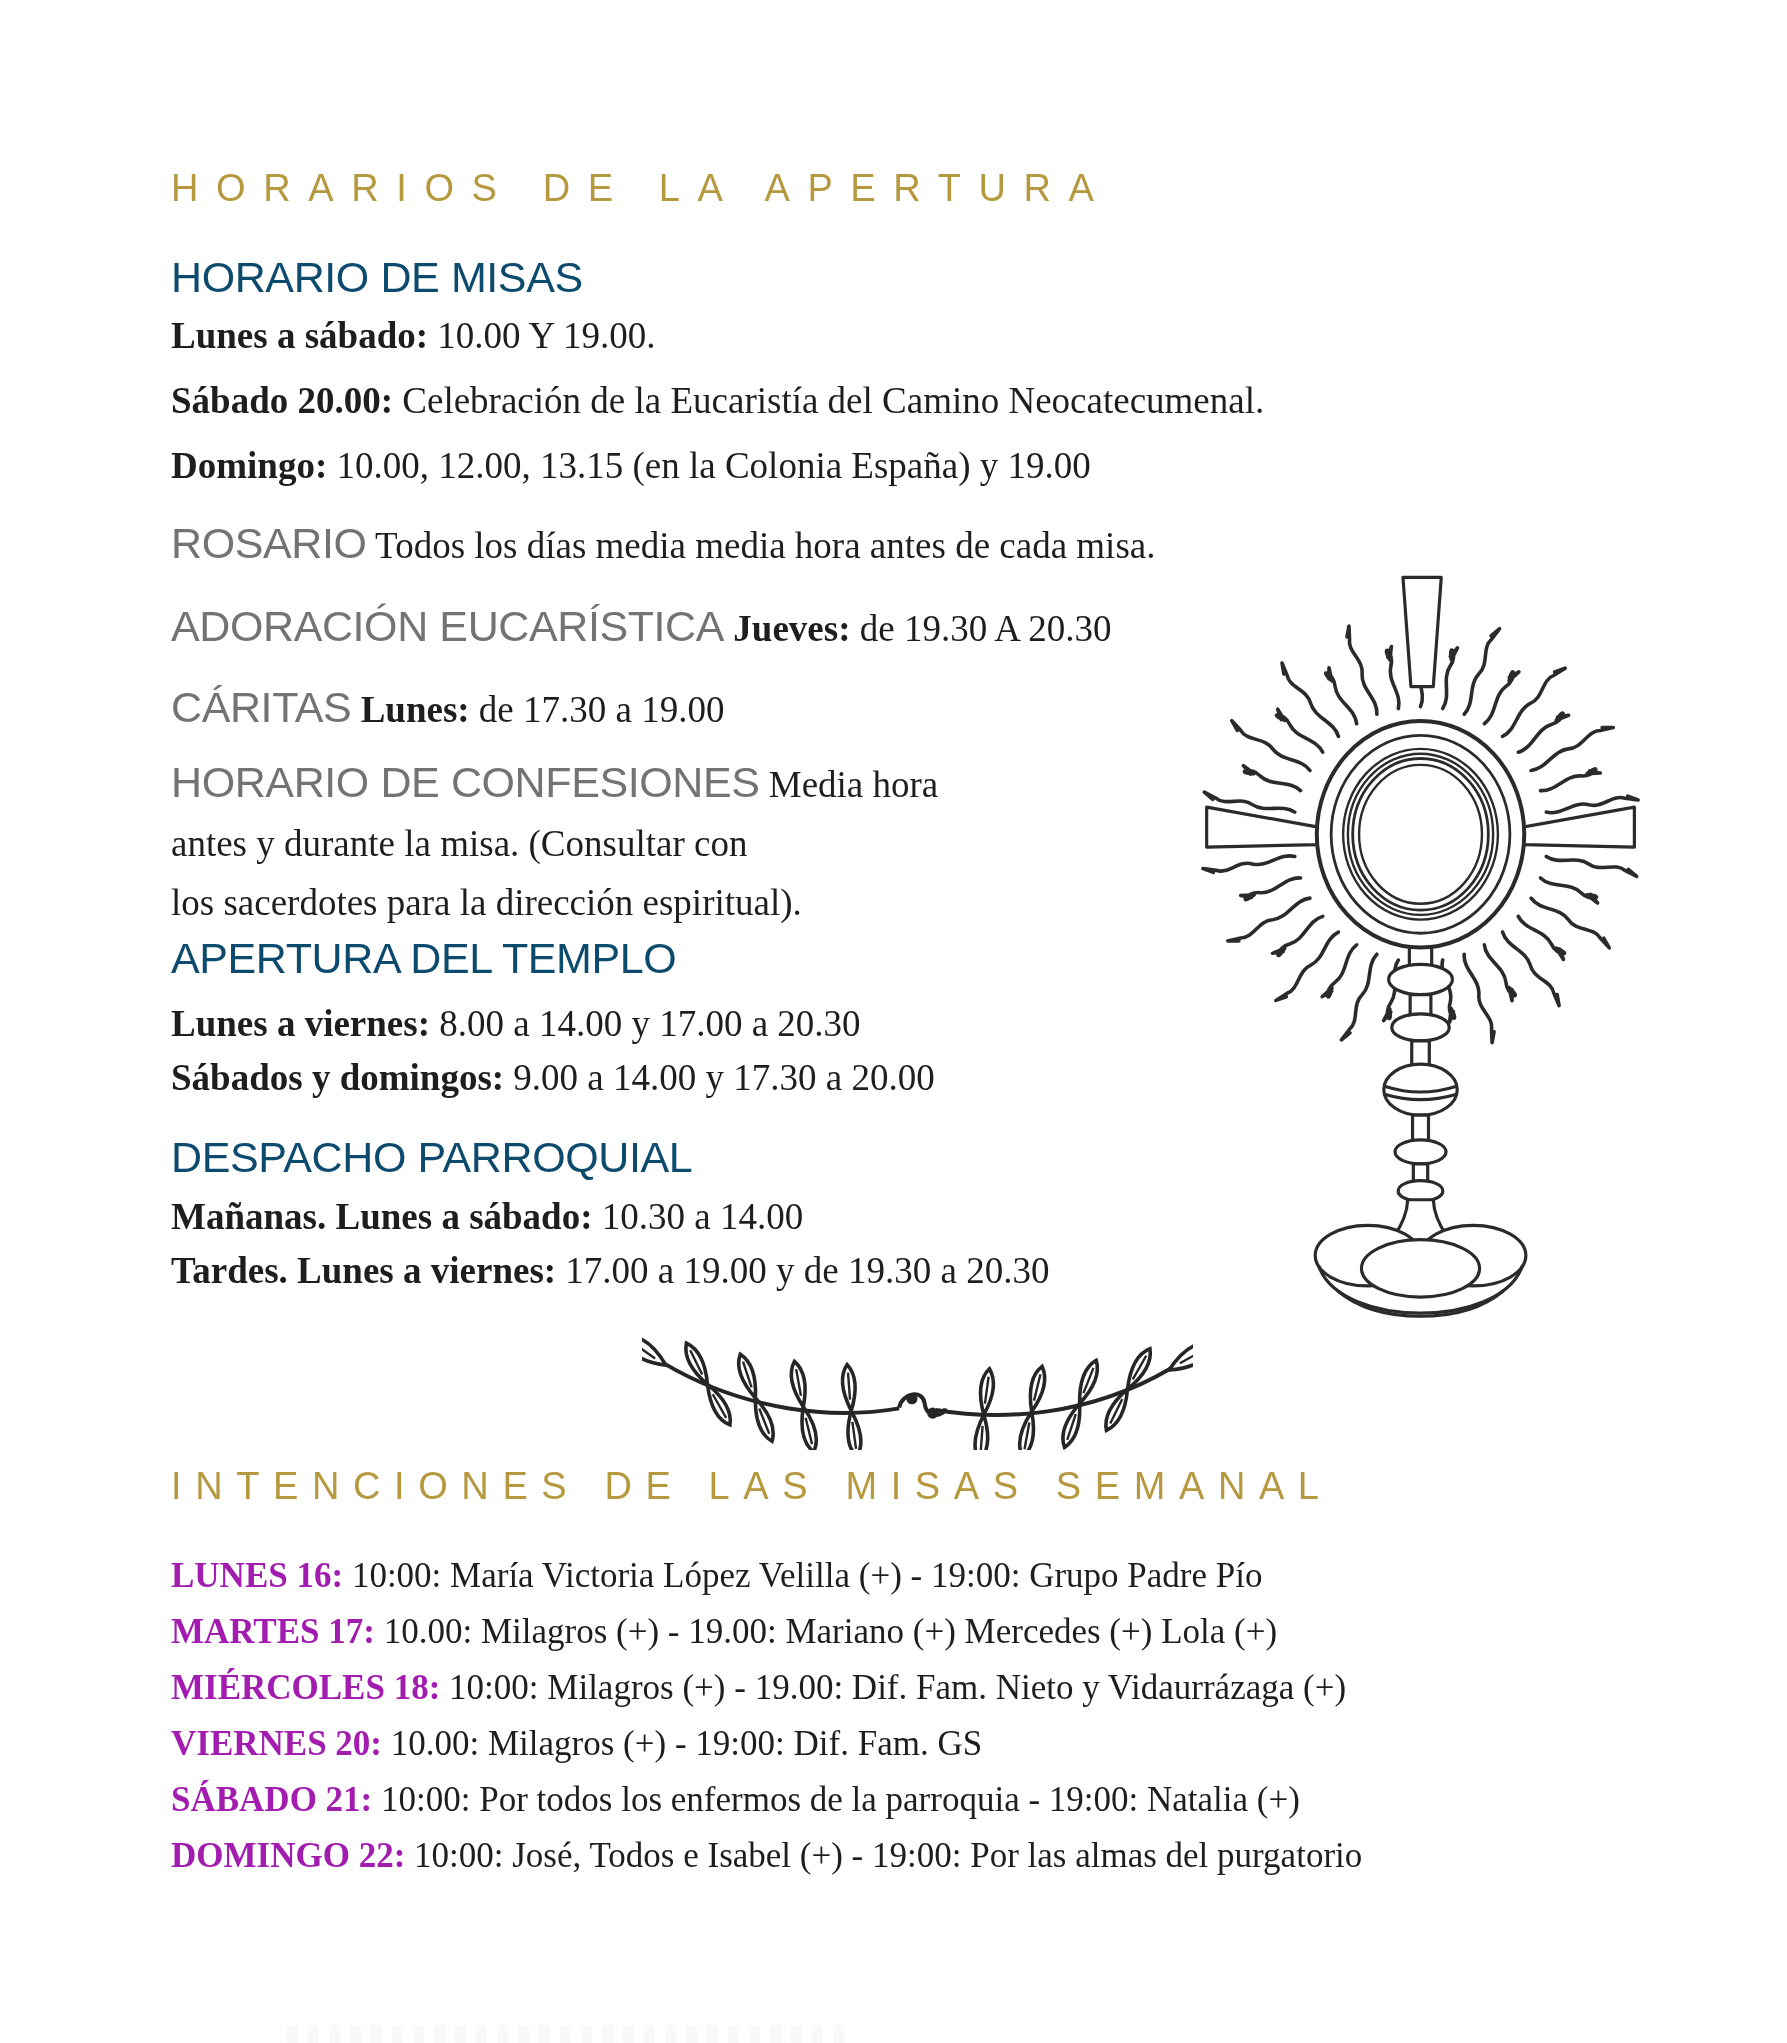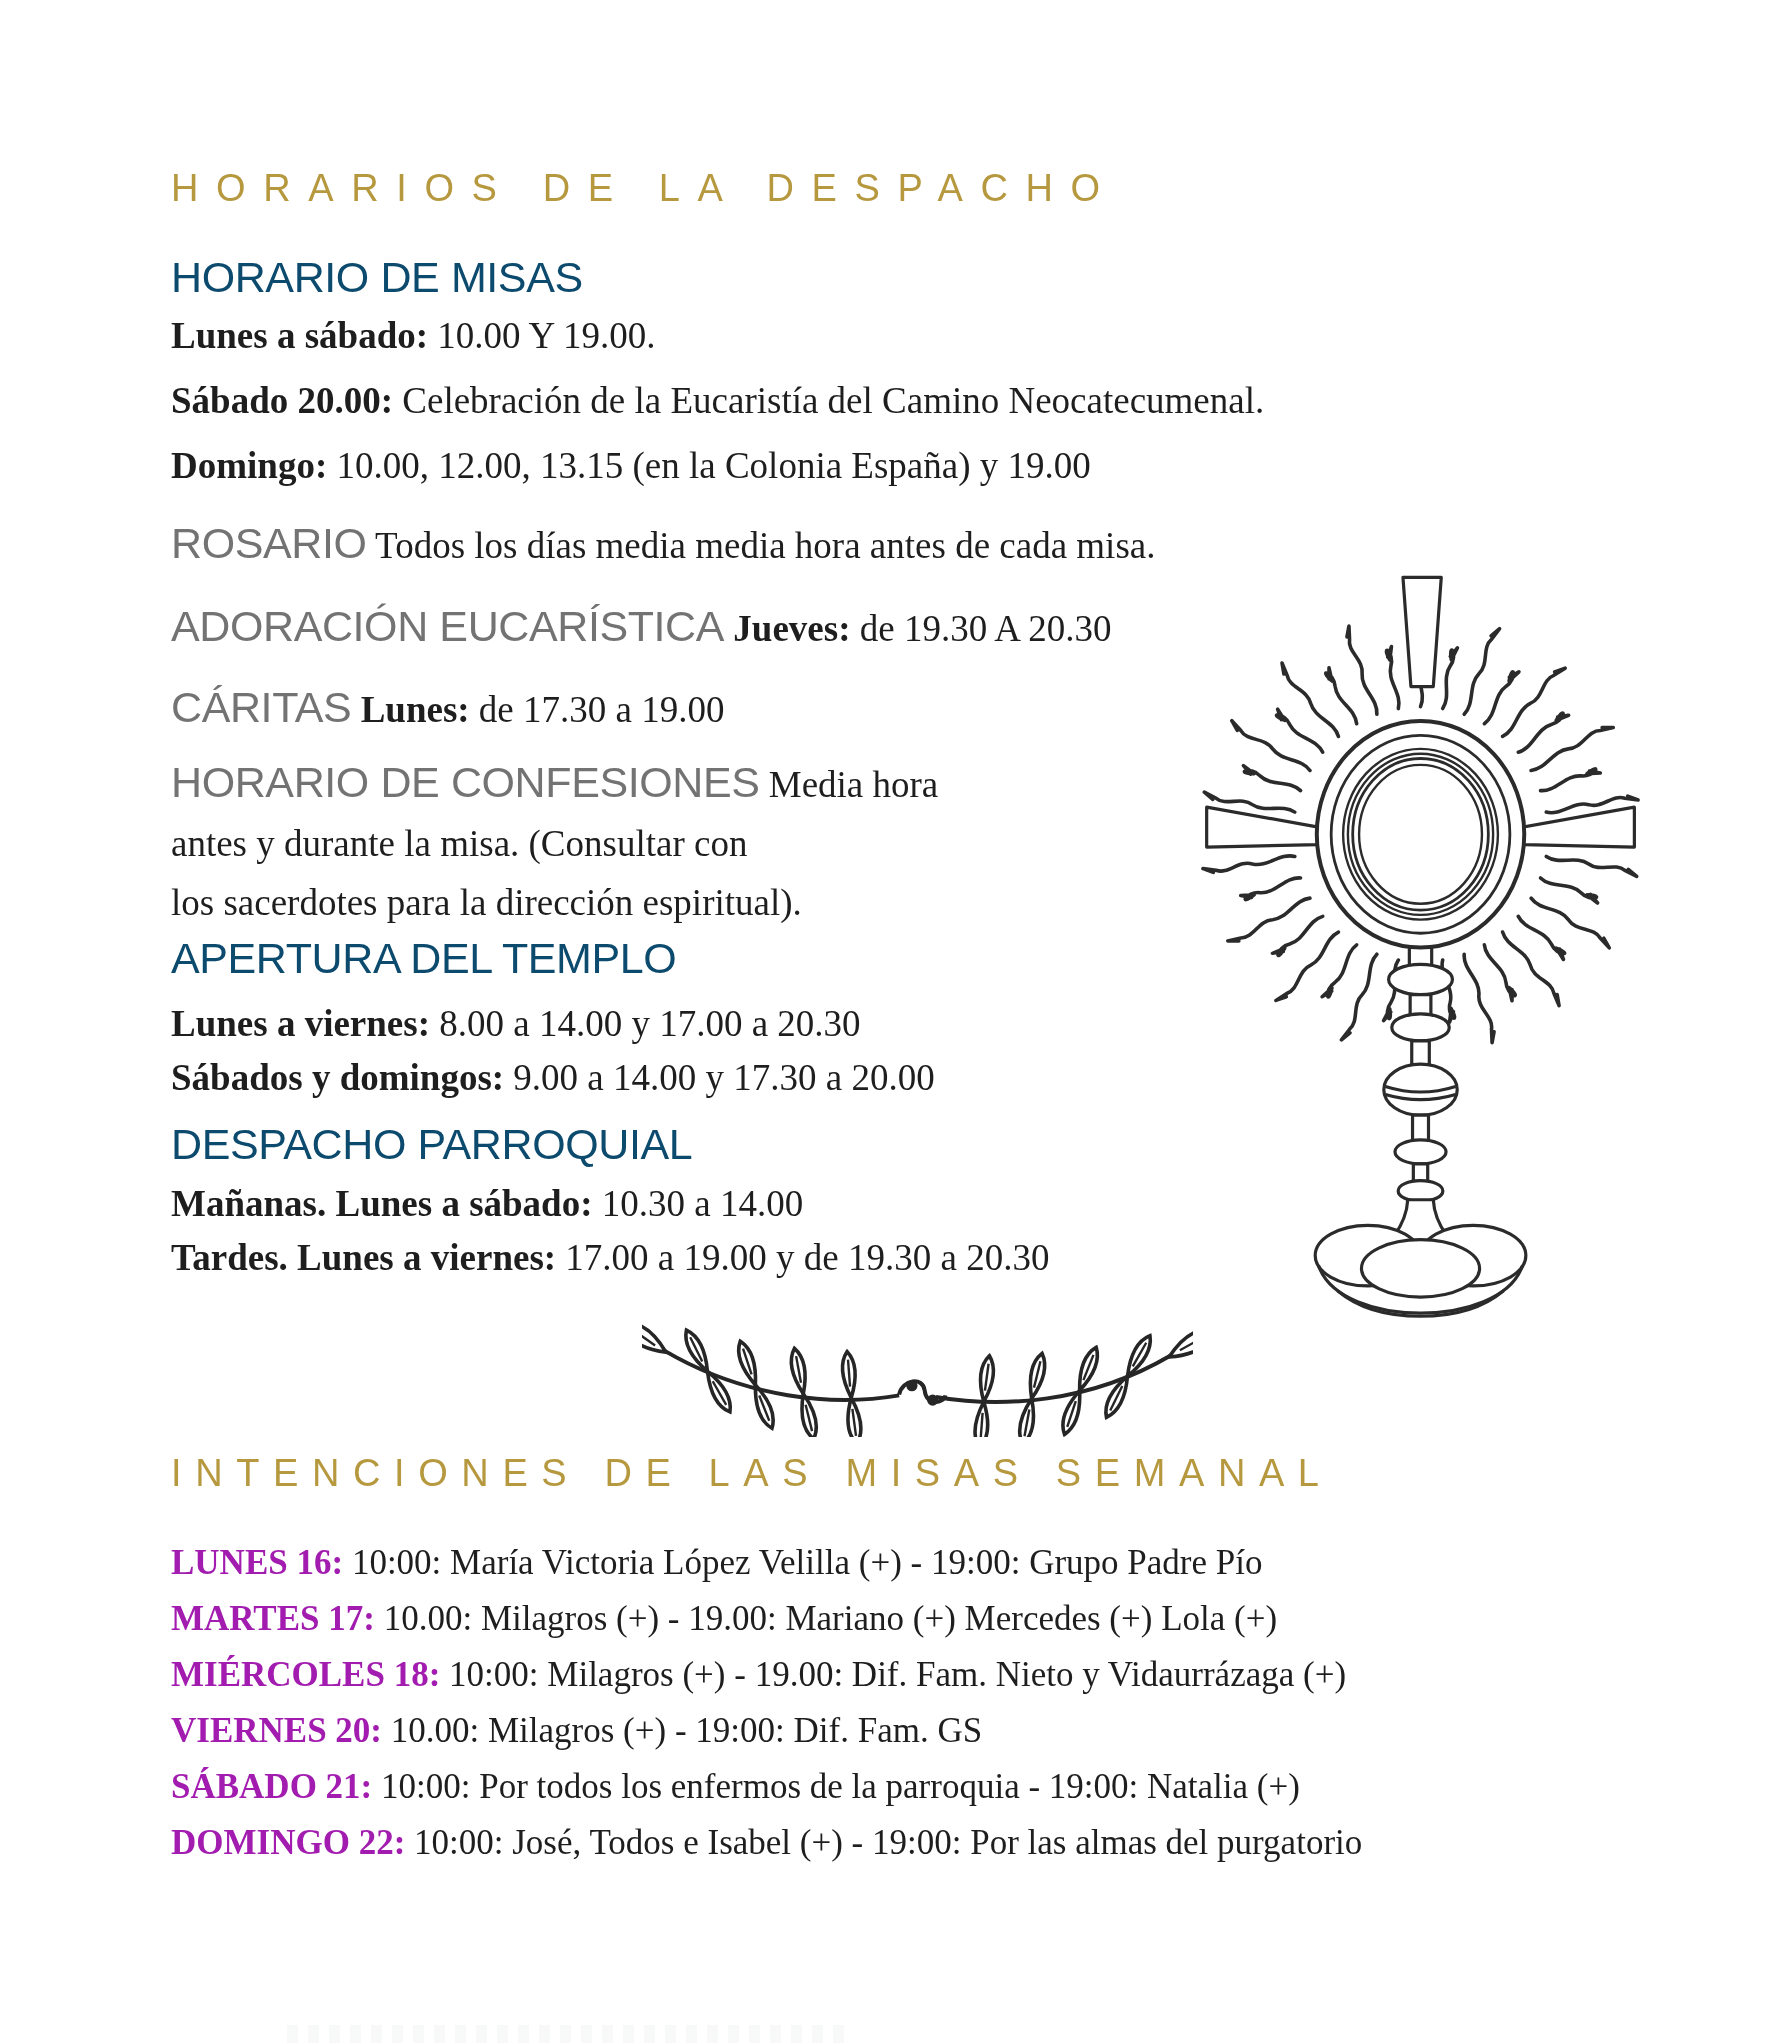--- a/index.html
+++ b/index.html
@@ -20,21 +20,21 @@
   .body b,.body strong{font-weight:700;text-align:center;}
   .sec-misas{margin-top:40px;}
   .sec-misas .red-block{line-height:51px;}
   .p-rosario{margin-top:12.8px;}
   .p-adoracion{margin-top:16px;}
   .p-caritas{margin-top:14.4px;}
   .p-confes{margin-top:11.2px;line-height:59px;}
   .sec-apertura{margin-top:0;}
   .sec-apertura .body,.sec-despacho .body{line-height:54px;}
   .sec-apertura .red-block{margin-bottom:11.2px;}
-  .sec-despacho{margin-top:13px;}
+  .sec-despacho{margin-top:26px;}
   .sec-despacho .red-block{margin-bottom:6.4px;}
 
   .divider-svg{display:block;margin:32px 0 0 471px;}
   .divider-svg path,.divider-svg use{stroke:#262626;fill:none;}
 
   .intent-list{margin-top:38px;font-size:35px;line-height:56px;}
   .intent-row{white-space:nowrap;}
   .intent-day{color:#a21caf;font-weight:700;text-align:right;}
 
   .monstrance{position:absolute;left:1173px;top:555px;width:511px;height:782px;}
@@ -44,21 +44,21 @@
   .ghost-strip{position:absolute;left:287px;top:2025px;width:559px;height:17.6px;opacity:.5;
     background:repeating-linear-gradient(90deg,#f1f2f3 0 11.2px,#ffffff 11.2px 21px);}
 </style>
 </head>
 <body>
 
 <div class="page">
 
   <div class="content">
 
-    <h1 class="gold-title">HORARIOS DE LA DESPACHO</h1>
+    <h1 class="gold-title">HORARIOS DE LA APERTURA</h1>
 
     <section class="sec-misas">
       <h2 class="red-block">HORARIO DE MISAS</h2>
       <p class="body">
         <strong>Lunes a sábado:</strong>
         <span>10.00 Y 19.00.</span>
       </p>
       <p class="body">
         <strong>Sábado 20.00:</strong>
         <span>Celebración de la Eucaristía del Camino Neocatecumenal.</span>

